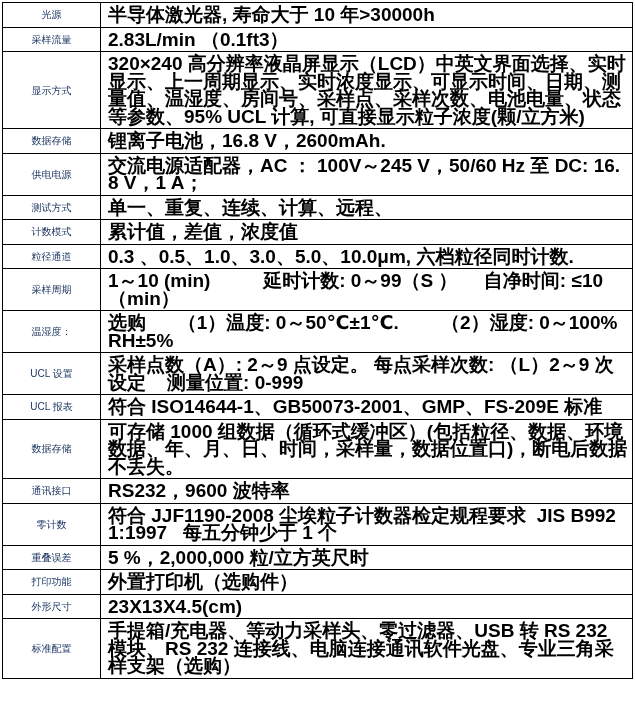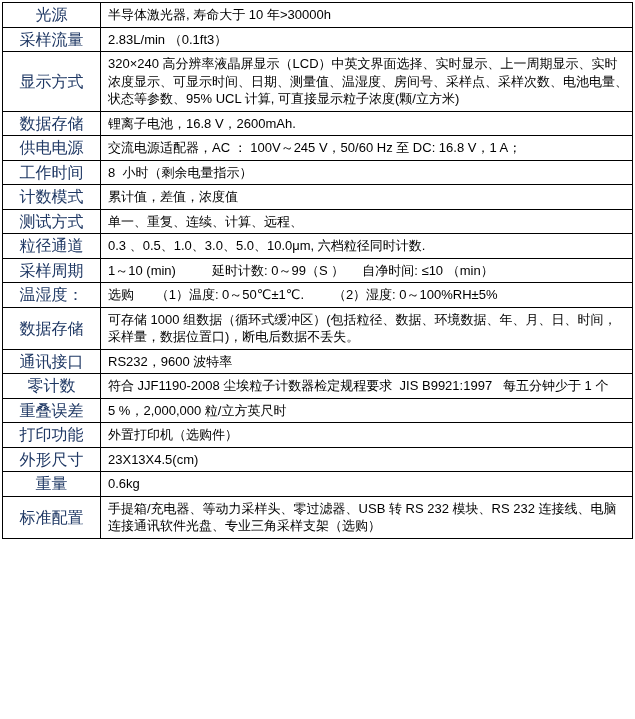--- a/index.html
+++ b/index.html
@@ -21,36 +21,37 @@
     table-layout:fixed;
     background:var(--bg);
   }
   table.spec th, table.spec td{
     border:1px solid var(--border-color);
   }
   table.spec th{
     width:81px;
     color:var(--label-color);
     font-weight:normal;
-    font-size:16px;
+    font-size:10px;
     line-height:17px;
     text-align:center;
     vertical-align:middle;
     padding:3px 8px;
     word-break:break-all;
   }
   table.spec td{
     color:var(--value-color);
-    font-size:13px;
+    font-size:19px;
     line-height:17.5px;
     text-align:left;
     vertical-align:middle;
     padding:3px 4px 3px 7px;
     white-space:pre-wrap;
     word-break:break-all;
+    font-weight:bold;
   }
 </style>
 </head>
 <body>
 
 <div class="spec-wrap">
   <table class="spec">
     <tbody>
       <tr>
         <th>光源</th>
@@ -66,42 +67,46 @@
       </tr>
       <tr>
         <th>数据存储</th>
         <td>锂离子电池，16.8 V，2600mAh.</td>
       </tr>
       <tr>
         <th>供电电源</th>
         <td>交流电源适配器，AC ： 100V～245 V，50/60 Hz 至 DC: 16.8 V，1 A；</td>
       </tr>
       <tr>
-        <th>工作时间</th>
-        <td>8  小时（剩余电量指示）</td>
+        <th>测试方式</th>
+        <td>单一、重复、连续、计算、远程、</td>
       </tr>
       <tr>
         <th>计数模式</th>
         <td>累计值，差值，浓度值</td>
-      </tr>
-      <tr>
-        <th>测试方式</th>
-        <td>单一、重复、连续、计算、远程、</td>
       </tr>
       <tr>
         <th>粒径通道</th>
         <td>0.3 、0.5、1.0、3.0、5.0、10.0μm, 六档粒径同时计数.</td>
       </tr>
       <tr>
         <th>采样周期</th>
         <td>1～10 (min)          延时计数: 0～99（S ）     自净时间: ≤10 （min）</td>
       </tr>
       <tr>
         <th>温湿度：</th>
         <td>选购      （1）温度: 0～50℃±1℃.        （2）湿度: 0～100%RH±5%</td>
+      </tr>
+      <tr>
+        <th>UCL 设置</th>
+        <td>采样点数（A）: 2～9 点设定。 每点采样次数: （L）2～9 次设定    测量位置: 0-999</td>
+      </tr>
+      <tr>
+        <th>UCL 报表</th>
+        <td>符合 ISO14644-1、GB50073-2001、GMP、FS-209E 标准</td>
       </tr>
       <tr>
         <th>数据存储</th>
         <td>可存储 1000 组数据（循环式缓冲区）(包括粒径、数据、环境数据、年、月、日、时间，采样量，数据位置口)，断电后数据不丢失。</td>
       </tr>
       <tr>
         <th>通讯接口</th>
         <td>RS232，9600 波特率</td>
       </tr>
       <tr>
@@ -114,22 +119,18 @@
       </tr>
       <tr>
         <th>打印功能</th>
         <td>外置打印机（选购件）</td>
       </tr>
       <tr>
         <th>外形尺寸</th>
         <td>23X13X4.5(cm)</td>
       </tr>
       <tr>
-        <th>重量</th>
-        <td>0.6kg</td>
-      </tr>
-      <tr>
         <th>标准配置</th>
         <td>手提箱/充电器、等动力采样头、零过滤器、USB 转 RS 232 模块、RS 232 连接线、电脑连接通讯软件光盘、专业三角采样支架（选购）</td>
       </tr>
     </tbody>
   </table>
 </div>
 
 </body></html>

